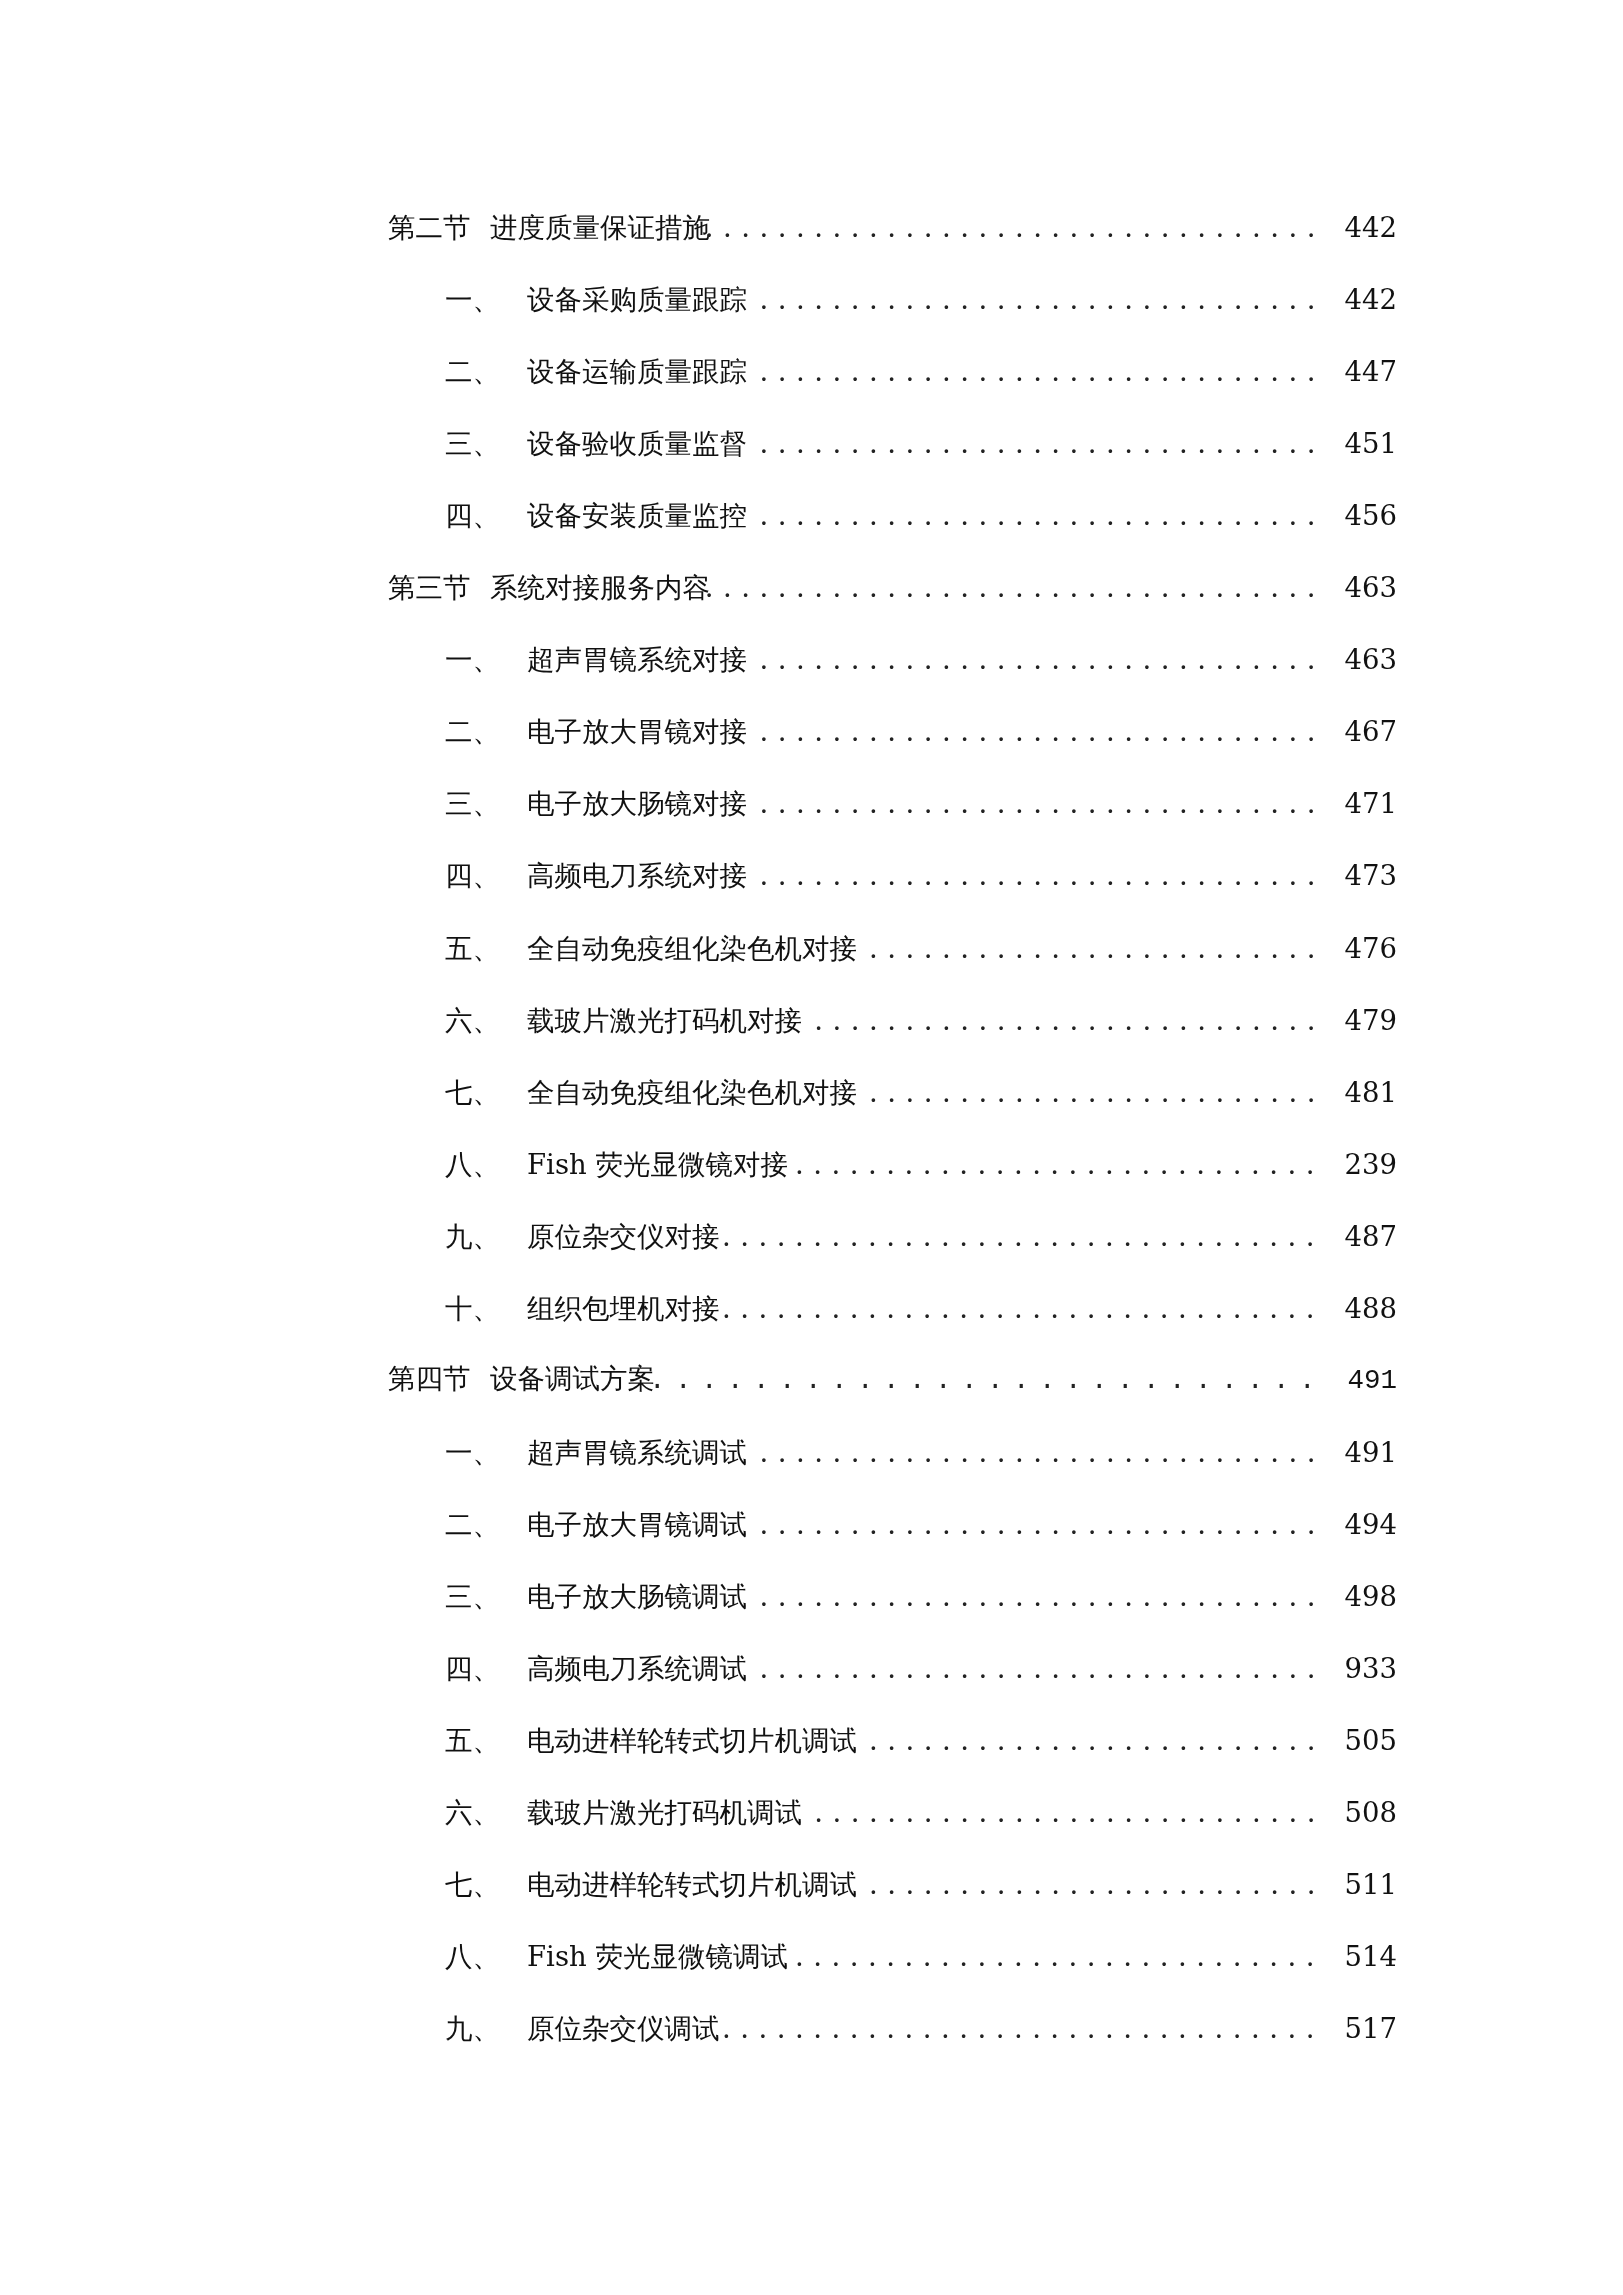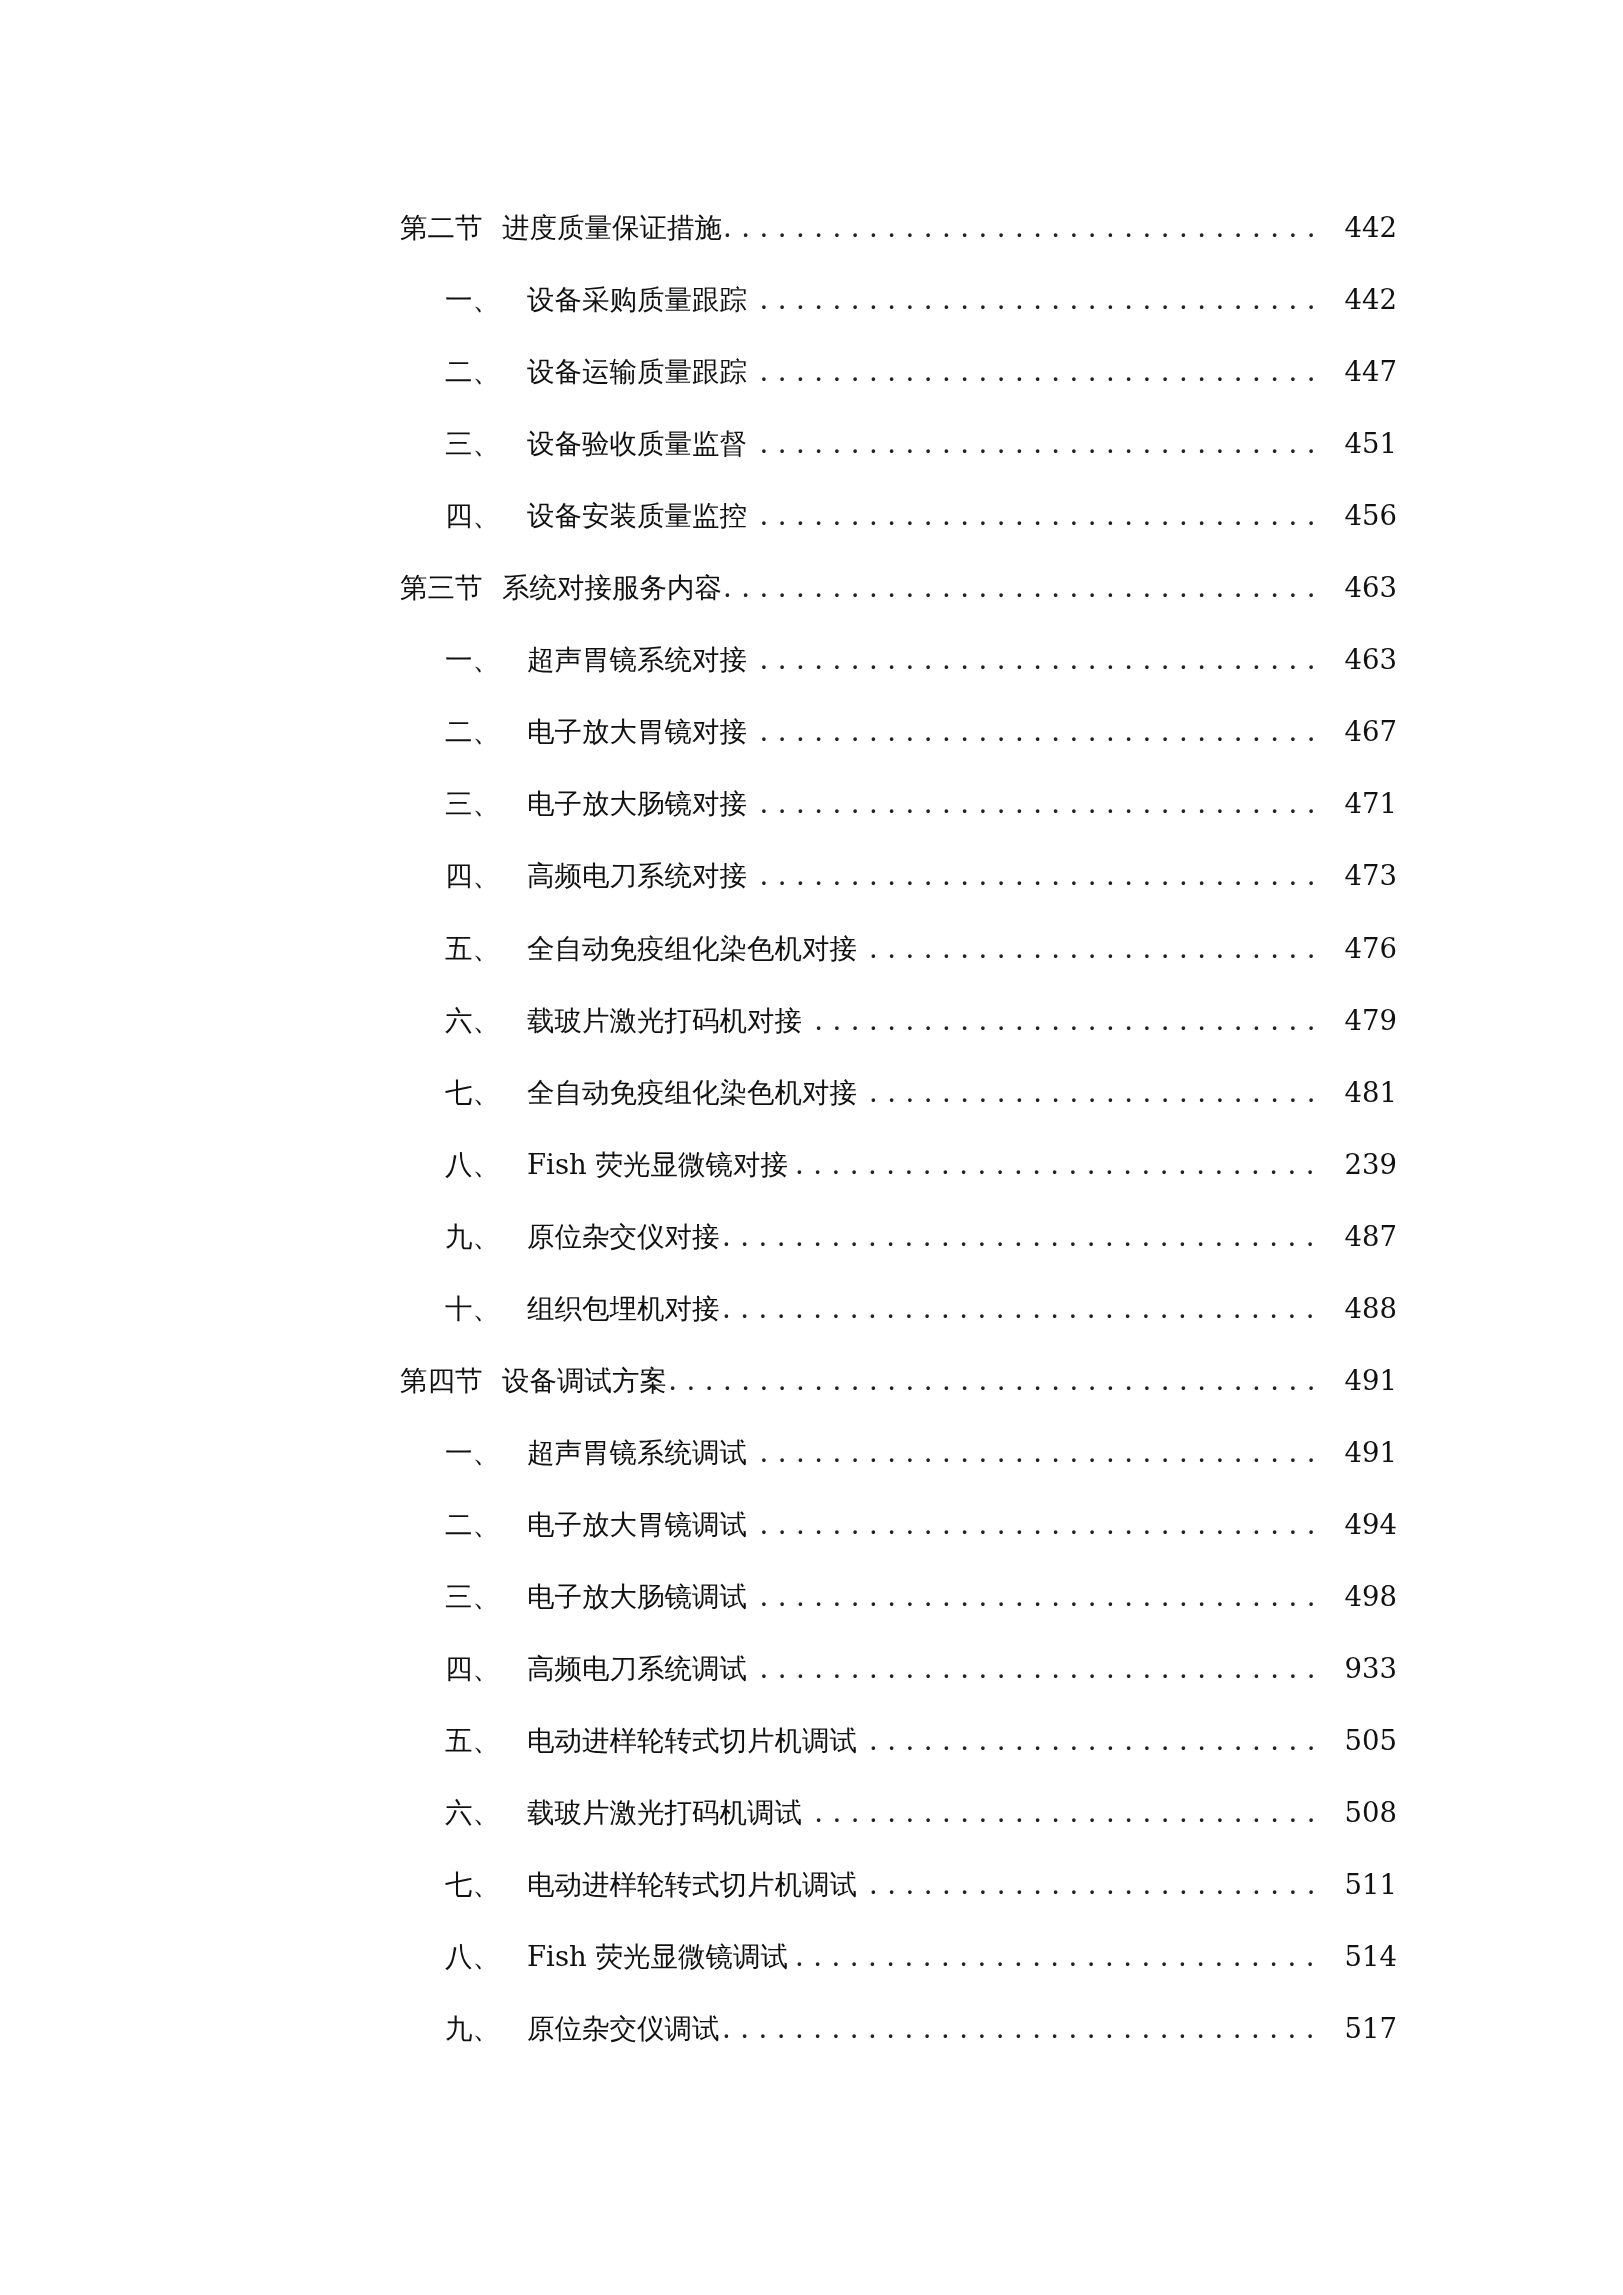--- a/index.html
+++ b/index.html
@@ -1,20 +1,20 @@
 <!DOCTYPE html>
 <html style="font-size:10.5px"><head>
 <meta charset="utf-8">
 <style>
   html, body { margin: 0; padding: 0; background: #ffffff; }
   body { width: 1623px; height: 2295px; position: relative; overflow: hidden;
          font-family: "DejaVu Serif", "Liberation Serif", serif; color: #111; }
   #toc { position: absolute; left: 0; top: 0; width: 1623px; }
   .row { position: absolute; left: 0; width: 1623px; height: 39px; font-size: 27.5px; line-height: 39px; }
-  .lvl1 .label { left: 400px; justify-content: center; }
+  .lvl1 .label { left: 388px; justify-content: center; }
   .label { position: absolute; top: 0; white-space: nowrap; display: flex; }
   .num { position: absolute; left: 445px; top: 0; }
   .lvl2 .label { left: 527px; }
   .lvl1 .sec { margin-right: 19.6px; }
   .leader { position: absolute; top: 0; height: 39px; overflow: hidden; white-space: nowrap;
             letter-spacing: 9.5px; color: #222; text-align: right; direction: rtl; }
   .page { position: absolute; right: 226px; top: 0; text-align: right; }
 </style>
 </head>
 <body>
@@ -141,21 +141,21 @@
       <span class="page">487</span>
     </div>
     <div class="row lvl2" style="top: 1289px;">
       <span class="num">十、</span>
       <span class="label">
         <span>组织包埋机对接</span>
       </span>
       <span class="leader" style="left: 724px; width: 600px;">..............................................................................</span>
       <span class="page">488</span>
     </div>
-    <div class="row lvl1" style="top: 1361px;">
+    <div class="row lvl1" style="top: 1361px; font-family: Liberation Mono, monospace;">
       <span class="label">
         <span class="sec">第四节</span>
         <span>设备调试方案</span>
       </span>
       <span class="leader" style="left: 650px; width: 675px;">..............................................................................</span>
       <span class="page">491</span>
     </div>
     <div class="row lvl2" style="top: 1433px;">
       <span class="num">一、</span>
       <span class="label">

